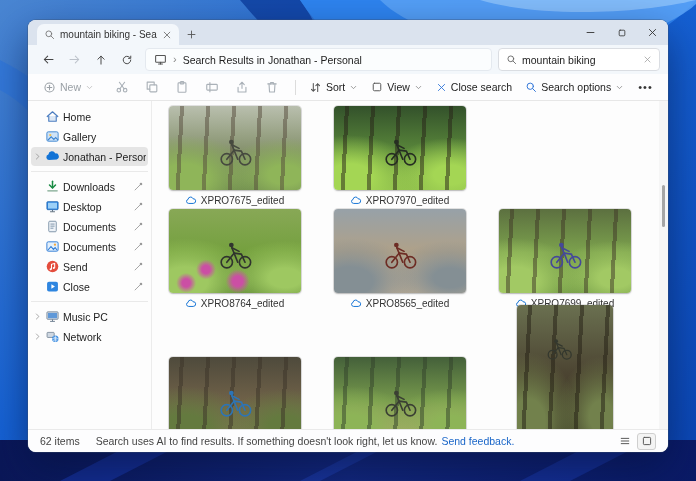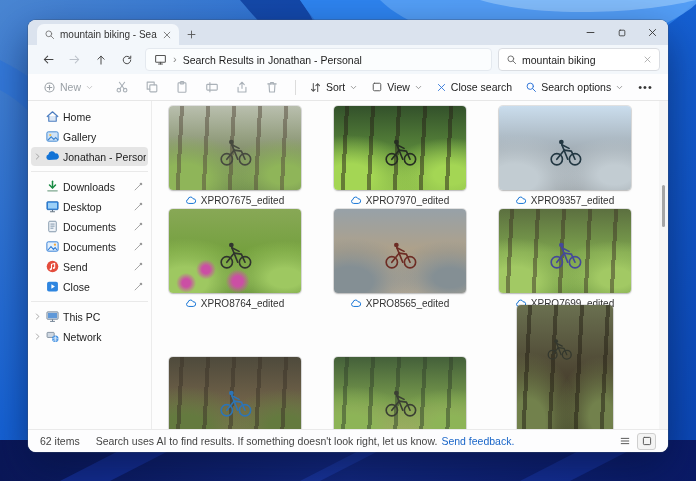--- a/index.html
+++ b/index.html
@@ -540,21 +540,21 @@
             </svg>
           </span>
           <span class="side-icon ic">
             <svg viewBox="0 0 16 16" width="100%" height="100%">
               <rect x="2" y="3" width="12" height="8" rx="1" fill="#cfd8e2" stroke="#6b7c8e" stroke-width=".8"></rect>
               <rect x="3.2" y="4.2" width="9.6" height="5.6" fill="#5f98d8"></rect>
               <line x1="8" y1="11" x2="8" y2="13" stroke="#6b7c8e"></line>
               <line x1="5.4" y1="13.2" x2="10.6" y2="13.2" stroke="#6b7c8e"></line>
             </svg>
           </span>
-          <span class="side-label">This PC</span>
+          <span class="side-label">Music PC</span>
         </div>
         <div class="side-item">
           <span class="side-chev ic">
             <svg viewBox="0 0 16 16" width="100%" height="100%" fill="none" stroke="currentColor" stroke-width="1.3" stroke-linecap="round" stroke-linejoin="round">
               <path d="M6 3.5l4.5 4.5L6 12.5"></path>
             </svg>
           </span>
           <span class="side-icon ic">
             <svg viewBox="0 0 16 16" width="100%" height="100%">
               <rect x="2.2" y="3.6" width="7.6" height="5.4" rx=".8" fill="#cfd8e2" stroke="#6b7c8e" stroke-width=".8"></rect>
@@ -610,43 +610,20 @@
               </div>
               <div class="flabel">
                 <span class="cloudic ic" style="width: 12px;">
                   <svg viewBox="0 0 16 16" width="100%" height="100%" fill="none" stroke="currentColor" stroke-width="1.3" stroke-linecap="round" stroke-linejoin="round">
                     <path d="M4.4 11.2a2.7 2.7 0 0 1-.3-5.3 3.4 3.4 0 0 1 6.6-.9 2.7 2.7 0 0 1 .8 6.2z"></path>
                   </svg>
                 </span>
                 <span>XPRO7970_edited</span>
               </div>
             </div>
-            <div class="tile">
-              <div class="thumb" style="background-image: radial-gradient(at 12% 86%, rgb(194, 204, 210) 0px, rgb(194, 204, 210) 14%, transparent 42%), radial-gradient(at 88% 82%, rgb(194, 204, 210) 0px, rgb(194, 204, 210) 10%, transparent 38%), linear-gradient(rgb(202, 221, 237) 0%, rgb(163, 174, 182) 52%, rgb(147, 154, 158) 100%);">
-                <svg class="rider" width="40" height="30" viewBox="0 0 44 32">
-                  <g fill="none" stroke="#223742" stroke-width="1.8" stroke-linecap="round" stroke-linejoin="round">
-                    <circle cx="13" cy="24" r="6.2"></circle>
-                    <circle cx="33" cy="24" r="6.2"></circle>
-                    <path d="M13 24l8-10 8 1 4 9"></path>
-                    <path d="M21 14l4 10"></path>
-                    <path d="M21 14l-2.5-6"></path>
-                    <path d="M18.5 8l8 4"></path>
-                  </g>
-                  <circle cx="18" cy="5" r="2.6" fill="#223742"></circle>
-                </svg>
-              </div>
-              <div class="flabel">
-                <span class="cloudic ic" style="width: 12px;">
-                  <svg viewBox="0 0 16 16" width="100%" height="100%" fill="none" stroke="currentColor" stroke-width="1.3" stroke-linecap="round" stroke-linejoin="round">
-                    <path d="M4.4 11.2a2.7 2.7 0 0 1-.3-5.3 3.4 3.4 0 0 1 6.6-.9 2.7 2.7 0 0 1 .8 6.2z"></path>
-                  </svg>
-                </span>
-                <span>XPRO9357_edited</span>
-              </div>
-            </div>
           </div>
           <div class="grid-row row2">
             <div class="tile">
               <div class="thumb" style="background-image: radial-gradient(circle at 28% 72%, rgb(203, 79, 164) 0px, rgb(203, 79, 164) 4px, transparent 10px), radial-gradient(circle at 52% 86%, rgb(203, 79, 164) 0px, rgb(203, 79, 164) 5px, transparent 12px), radial-gradient(circle at 13% 88%, rgb(203, 79, 164) 0px, rgb(203, 79, 164) 4px, transparent 10px), radial-gradient(at 12% 86%, rgb(158, 200, 97) 0px, rgb(158, 200, 97) 14%, transparent 42%), radial-gradient(at 88% 82%, rgb(158, 200, 97) 0px, rgb(158, 200, 97) 10%, transparent 38%), linear-gradient(rgb(136, 168, 86) 0%, rgb(116, 160, 62) 52%, rgb(83, 124, 46) 100%);">
                 <svg class="rider" width="40" height="30" viewBox="0 0 44 32">
                   <g fill="none" stroke="#30342e" stroke-width="1.8" stroke-linecap="round" stroke-linejoin="round">
                     <circle cx="13" cy="24" r="6.2"></circle>
                     <circle cx="33" cy="24" r="6.2"></circle>
                     <path d="M13 24l8-10 8 1 4 9"></path>
                     <path d="M21 14l4 10"></path>

